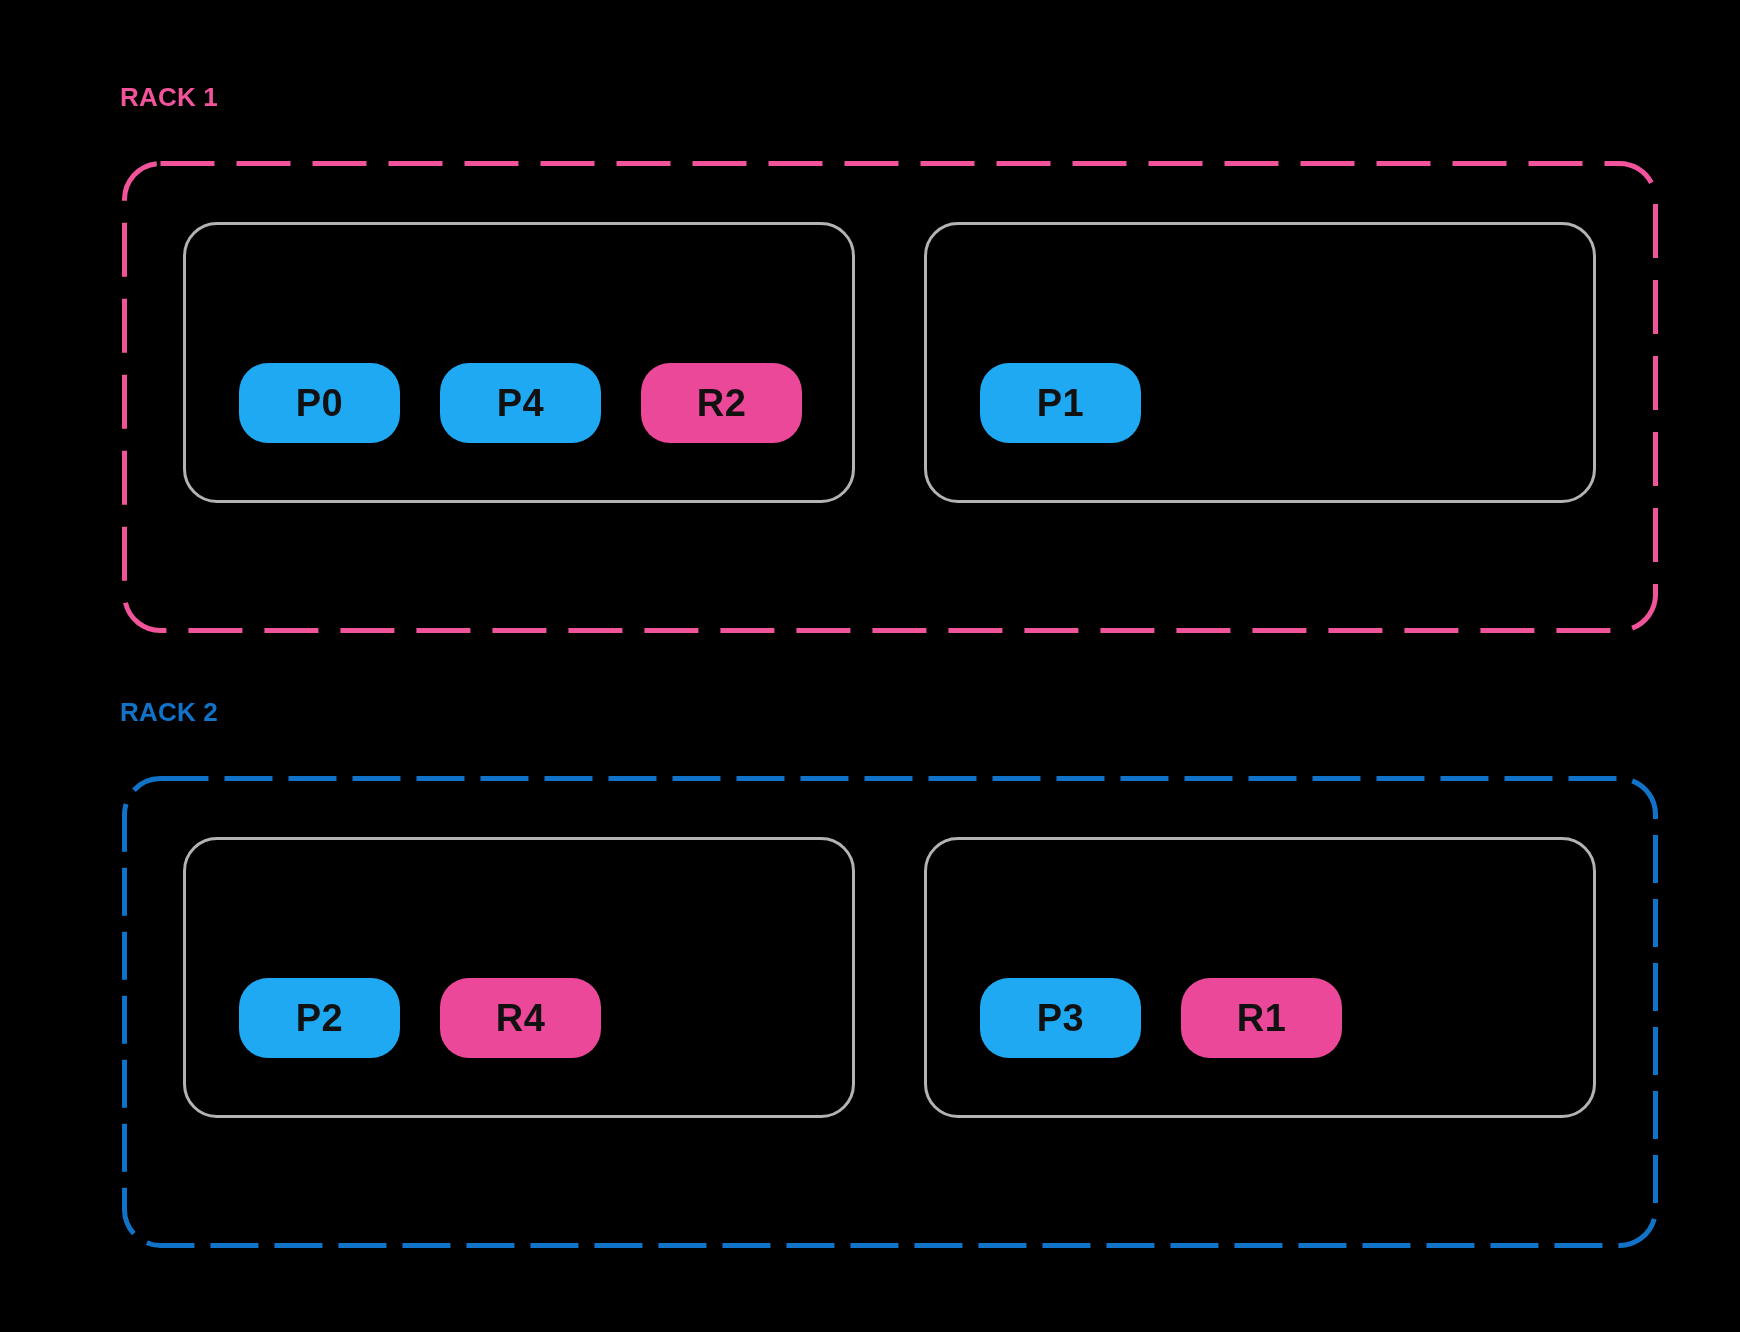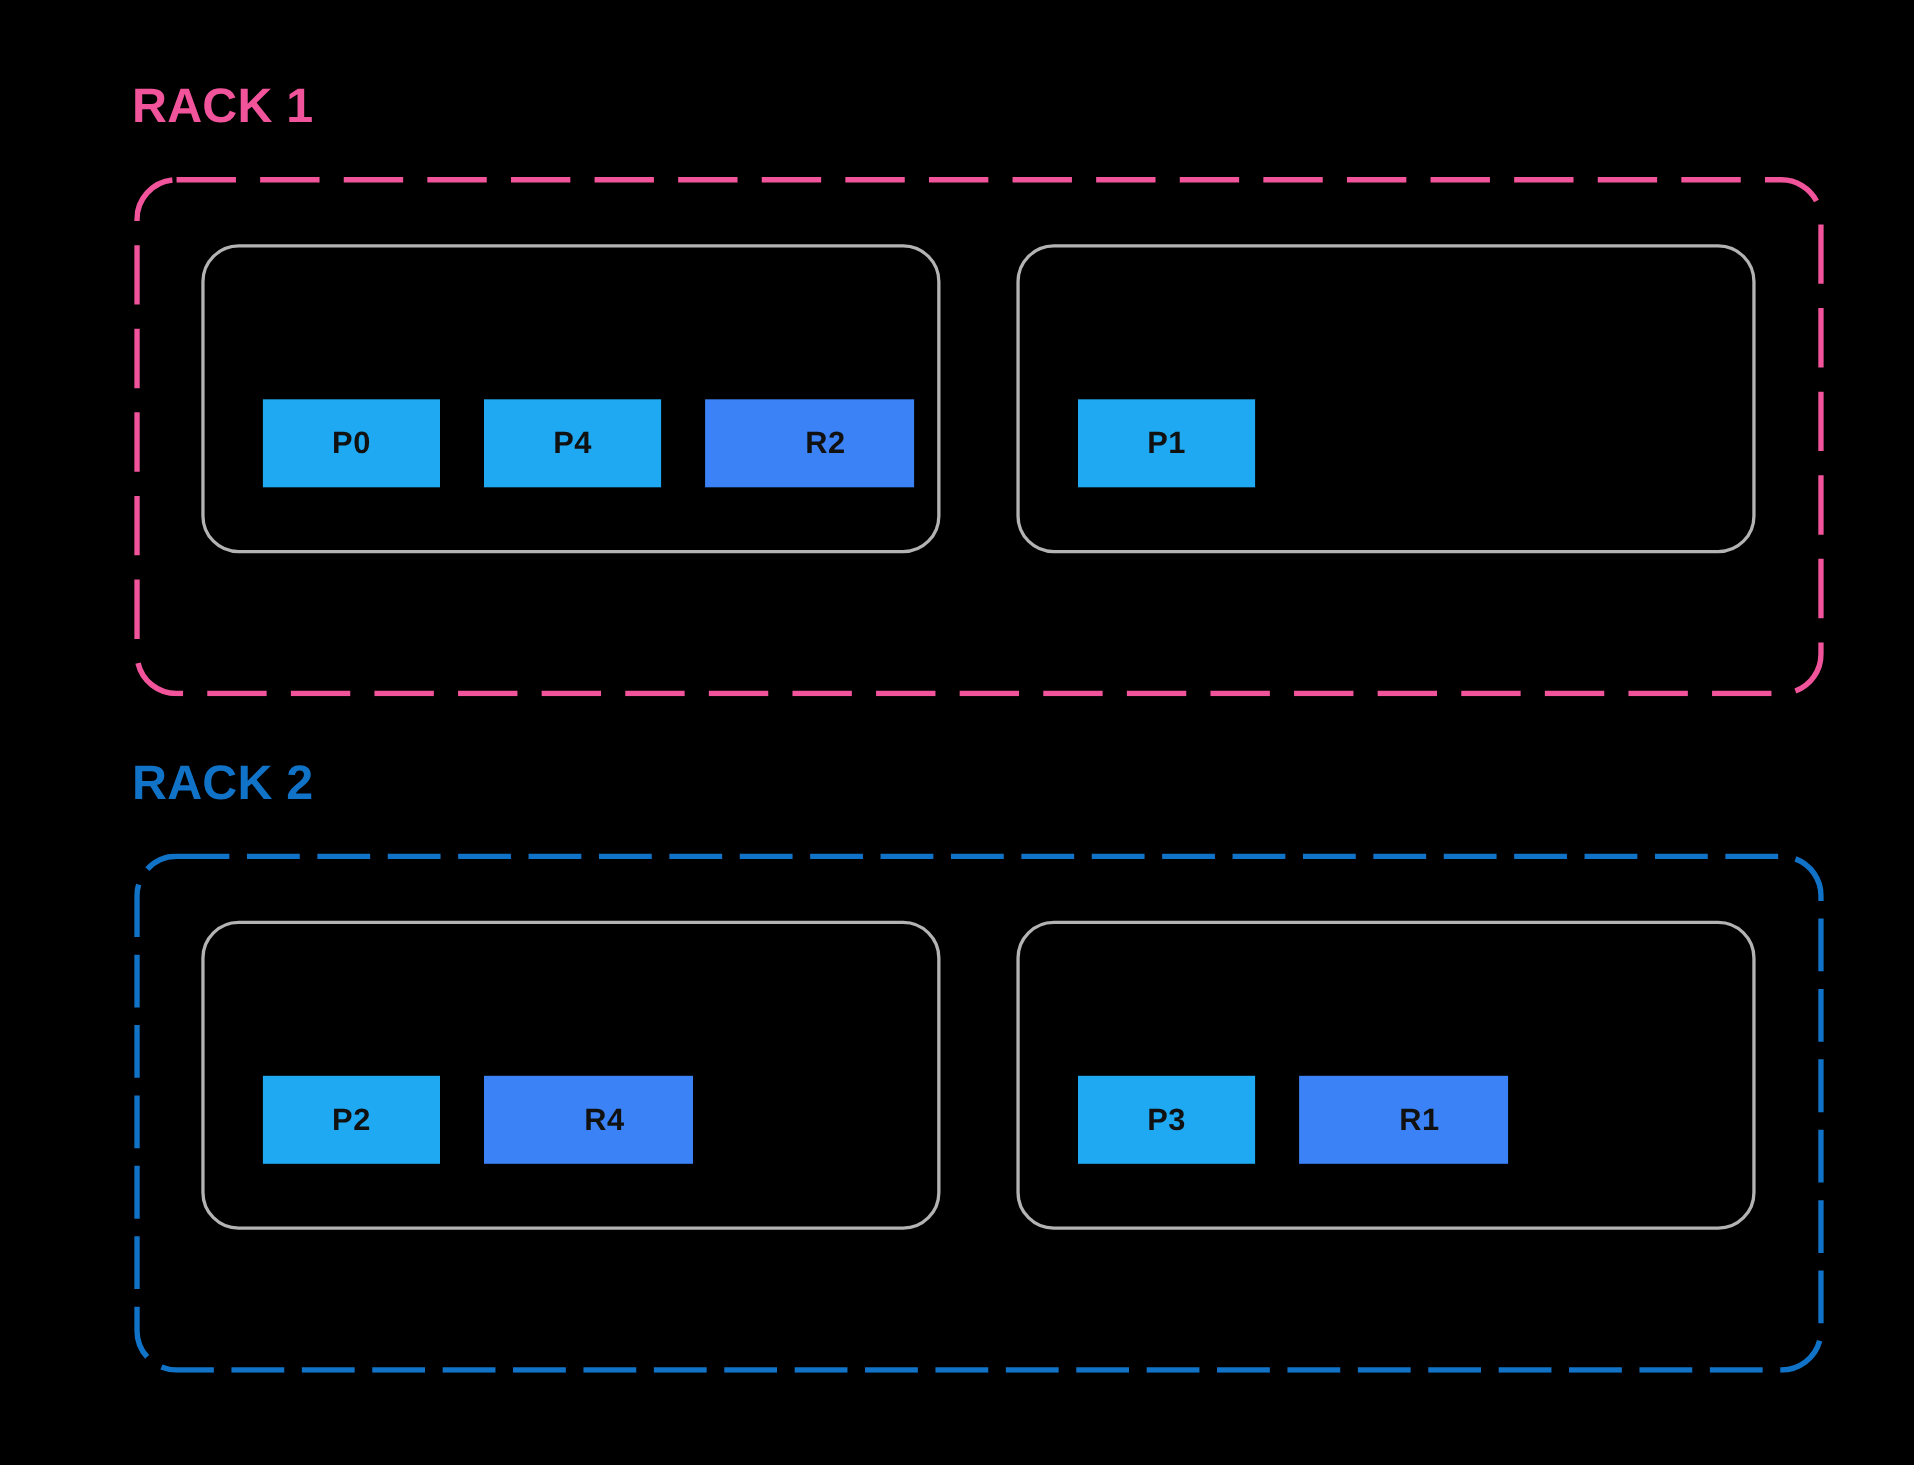--- a/index.html
+++ b/index.html
@@ -10,21 +10,21 @@
   body {
     width: 1740px;
     height: 1332px;
     position: relative;
     font-family: "Liberation Sans", sans-serif;
     overflow: hidden;
   }
   .rack-label {
     position: absolute;
     left: 120px;
-    font-size: 44px;
+    font-size: 26px;
     font-weight: 700;
     letter-spacing: 0.2px;
     line-height: 34px;
     white-space: nowrap;
   }
   #rack1-label { top: 80px;  color: #F1549B; }
   #rack2-label { top: 695px; color: #1173C8; text-align: right; }
 
   .rack-box {
     position: absolute;
@@ -63,27 +63,28 @@
     align-items: flex-end;
     gap: 40px;
     padding: 0 0 57px 53px;
   }
   .block {
     width: 161px;
     height: 80px;
     display: flex;
     align-items: center;
     justify-content: center;
-    font-size: 28px;
+    font-size: 38px;
     font-weight: 700;
     color: #111111;
     letter-spacing: 0.5px;
+    border-radius: 29px;
   }
   .block[data-type="process"] { background: #1FA9F2; }
-  .block[data-type="replica"] { background: #3b82f6; padding-left: 29px; }
+  .block[data-type="replica"] { background: #ec4899; }
 </style>
 </head>
 <body>
 
 <div>
 
   <div id="rack1-label" class="rack-label">RACK 1</div>
 
   <div id="rack1-box" class="rack-box">
     <svg class="dash-outline" viewBox="0 0 1536 472">

